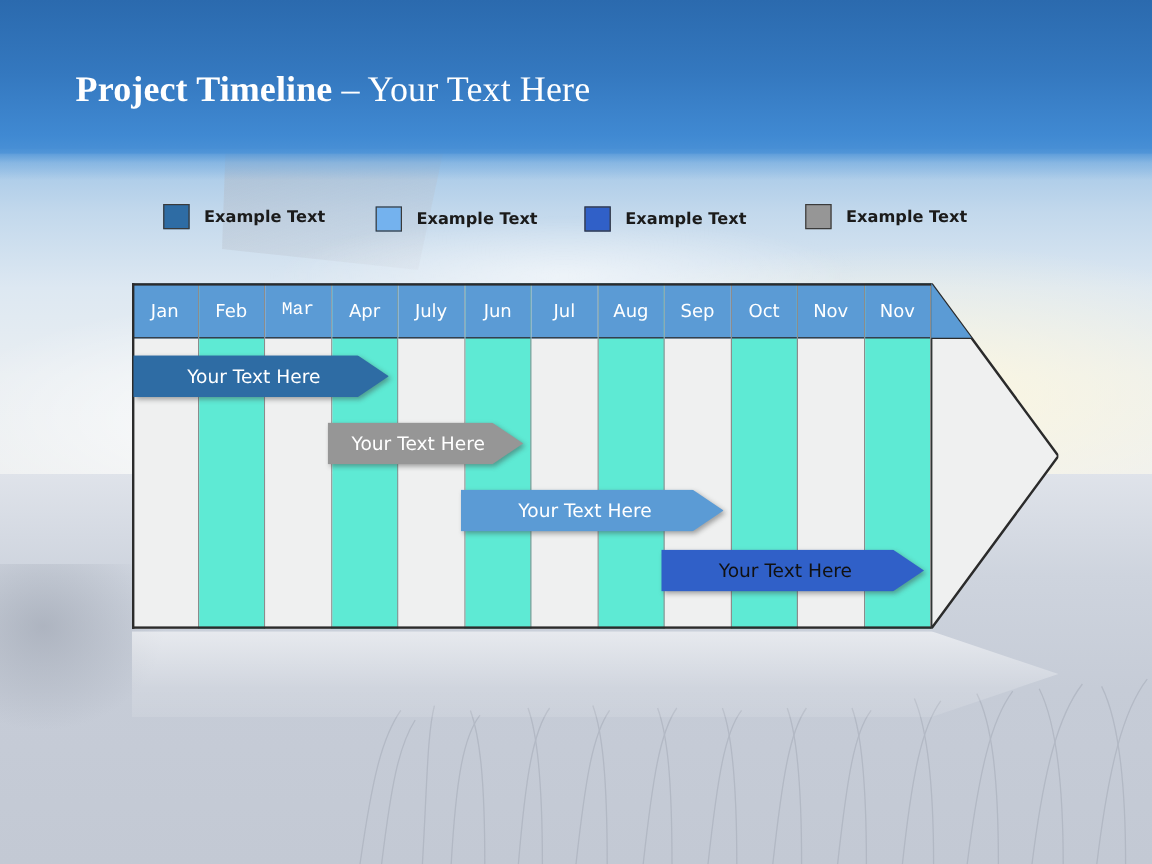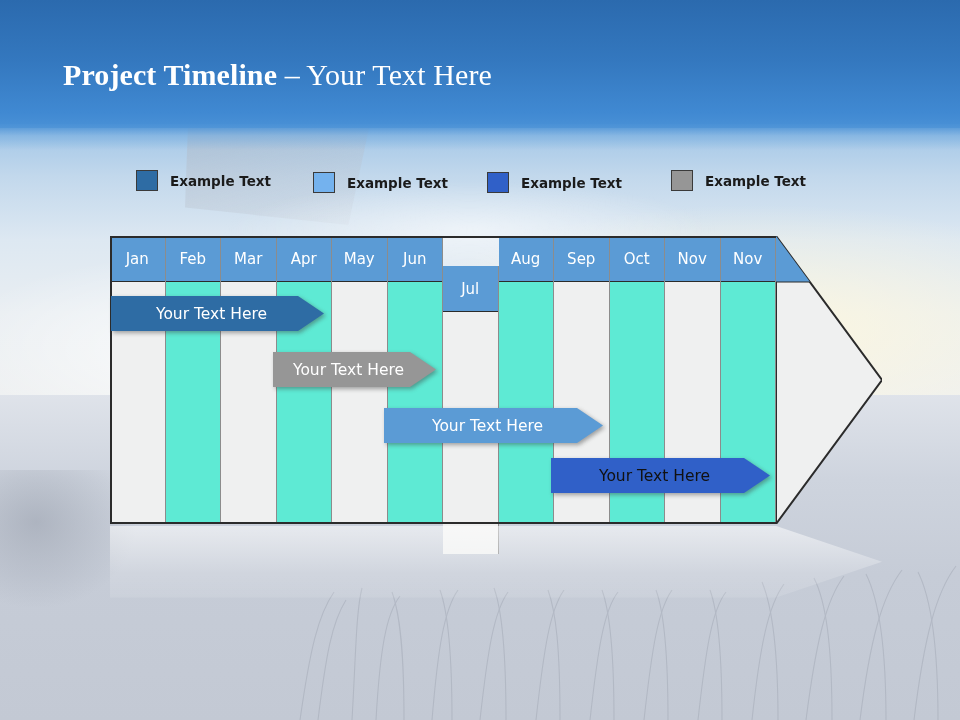--- a/index.html
+++ b/index.html
@@ -279,33 +279,33 @@
       <line x1="666" y1="46" x2="700" y2="46" stroke="#2b2b2b" stroke-width="1"></line>
     </svg>
 
     <div class="grid">
         <div class="col odd" style="left: 0px;">
           <div class="hdr">Jan</div>
         </div>
         <div class="col even" style="left: 55.5px;">
           <div class="hdr">Feb</div>
         </div>
-        <div class="col odd" style="left: 111px;">
+        <div class="col odd" style="left: 111px; font-family: Liberation Mono, monospace;">
           <div class="hdr">Mar</div>
         </div>
         <div class="col even" style="left: 166.5px;">
           <div class="hdr">Apr</div>
         </div>
         <div class="col odd" style="left: 222px;">
-          <div class="hdr">May</div>
+          <div class="hdr">July</div>
         </div>
         <div class="col even" style="left: 277.5px;">
           <div class="hdr">Jun</div>
         </div>
-        <div class="col odd" style="left: 333px; margin-top: 30px;">
+        <div class="col odd" style="left: 333px;">
           <div class="hdr">Jul</div>
         </div>
         <div class="col even" style="left: 388.5px;">
           <div class="hdr">Aug</div>
         </div>
         <div class="col odd" style="left: 444px;">
           <div class="hdr">Sep</div>
         </div>
         <div class="col even" style="left: 499.5px;">
           <div class="hdr">Oct</div>

